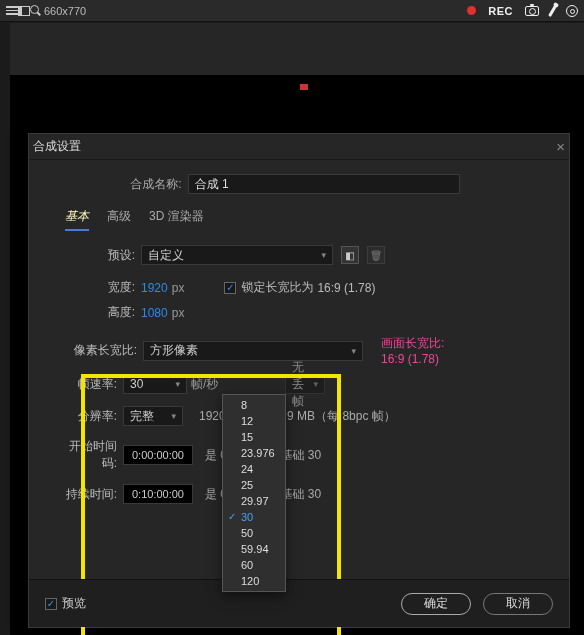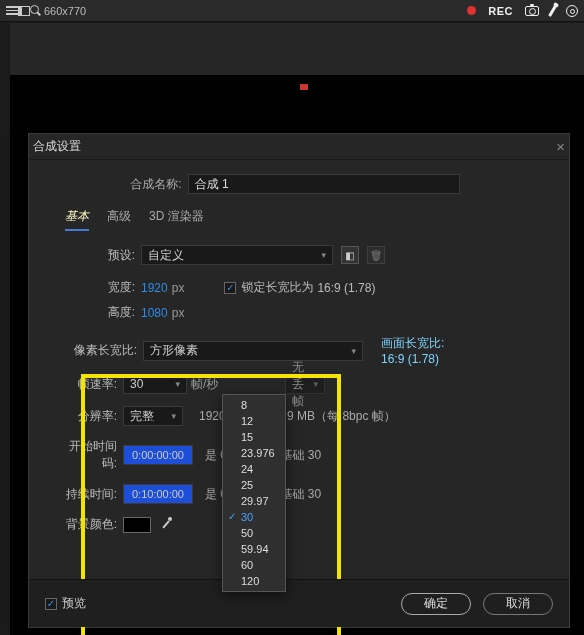--- a/index.html
+++ b/index.html
@@ -60,33 +60,33 @@
   .dim-row .lbl { width: 40px; text-align: right; margin-right: 6px; }
   .num-link { color: #2e8be6; cursor: pointer; text-decoration: underline dotted transparent; }
   .px-label { color: #999; margin-left: 4px; }
   .checkbox { width: 12px; height: 12px; border: 1px solid #666; background: #191919; display: inline-flex; align-items: center; justify-content: center; margin-right: 5px; cursor: pointer; }
   .checkbox.checked::after { content: "✓"; font-size: 10px; color: #3a8ee6; }
   .lock-row { display: flex; align-items: center; margin-left: 40px; }
 
   .par-row { display: flex; align-items: center; margin-bottom: 8px; }
   .par-row .lbl { width: 90px; text-align: right; margin-right: 6px; }
   .par-sel { width: 220px; }
-  .frame-aspect { margin-left: 18px; color: #7dd3fc; }
+  .frame-aspect { margin-left: 18px; color: #ec4899; }
 
   
   .hilite { position: absolute; left: 52px; top: 214px; width: 260px; height: 275px; border: 4px solid #f4e500; pointer-events: none; }
 
   .fps-row, .res-row, .start-row, .dur-row, .bg-row { display: flex; align-items: center; margin-bottom: 12px; }
   .inner-rows { margin-left: 10px; }
   .fps-row .lbl, .res-row .lbl, .start-row .lbl, .dur-row .lbl, .bg-row .lbl { width: 60px; text-align: right; margin-right: 6px; }
   .short-sel { width: 64px; }
   .unit-sel { width: 54px; margin-left: 4px; color: #999; }
   .res-sel { width: 60px; }
   .res-info { color: #aaa; margin-left: 16px; }
-  .time-input { width: 70px; background: #1d4ed8; border: 1px solid #3a3a3a; color: #ccc; height: 20px; padding: 0 4px; font-size: 11px; text-align: center; }
+  .time-input { width: 70px; background: #000000; border: 1px solid #3a3a3a; color: #ccc; height: 20px; padding: 0 4px; font-size: 11px; text-align: center; }
   .base-info { color: #aaa; margin-left: 12px; }
   .swatch { width: 28px; height: 16px; background: #000; border: 1px solid #666; margin-right: 8px; cursor: pointer; }
   .eyedrop { width: 14px; height: 14px; position: relative; cursor: pointer; }
   .eyedrop::before { content: ""; position: absolute; width: 2px; height: 9px; background: #ccc; transform: rotate(40deg); left: 6px; top: 2px; }
   .eyedrop::after { content: ""; position: absolute; width: 4px; height: 4px; border-radius: 50%; background: #ccc; left: 9px; top: -1px; }
   .disabled-sel { width: 40px; opacity: 0.6; }
 
   
   .dd-list { position: absolute; left: 193px; top: 234px; width: 64px; background: #2f2f2f; border: 1px solid #555; box-shadow: 0 4px 12px rgba(0,0,0,.5); z-index: 50; padding: 2px 0; }
   .dd-item { padding: 2px 8px 2px 18px; font-size: 11px; color: #ddd; cursor: pointer; position: relative; }
@@ -218,25 +218,20 @@
         <input class="time-input" value="0:00:00:00" style="">
         <span class="base-info">是 0:00:00:00 基础 30</span>
       </div>
 
       <div class="dur-row">
         <span class="lbl">持续时间:</span>
         <input class="time-input" value="0:10:00:00" style="">
         <span class="base-info">是 0:10:00:00 基础 30</span>
       </div>
 
-      <div class="bg-row">
-        <span class="lbl">背景颜色:</span>
-        <div class="swatch"></div>
-        <div class="eyedrop"></div>
-      </div>
     </div>
 
     <div class="dd-list" id="fps-dd">
         <div class="dd-item">8</div>
         <div class="dd-item">12</div>
         <div class="dd-item">15</div>
         <div class="dd-item">23.976</div>
         <div class="dd-item">24</div>
         <div class="dd-item">25</div>
         <div class="dd-item">29.97</div>

